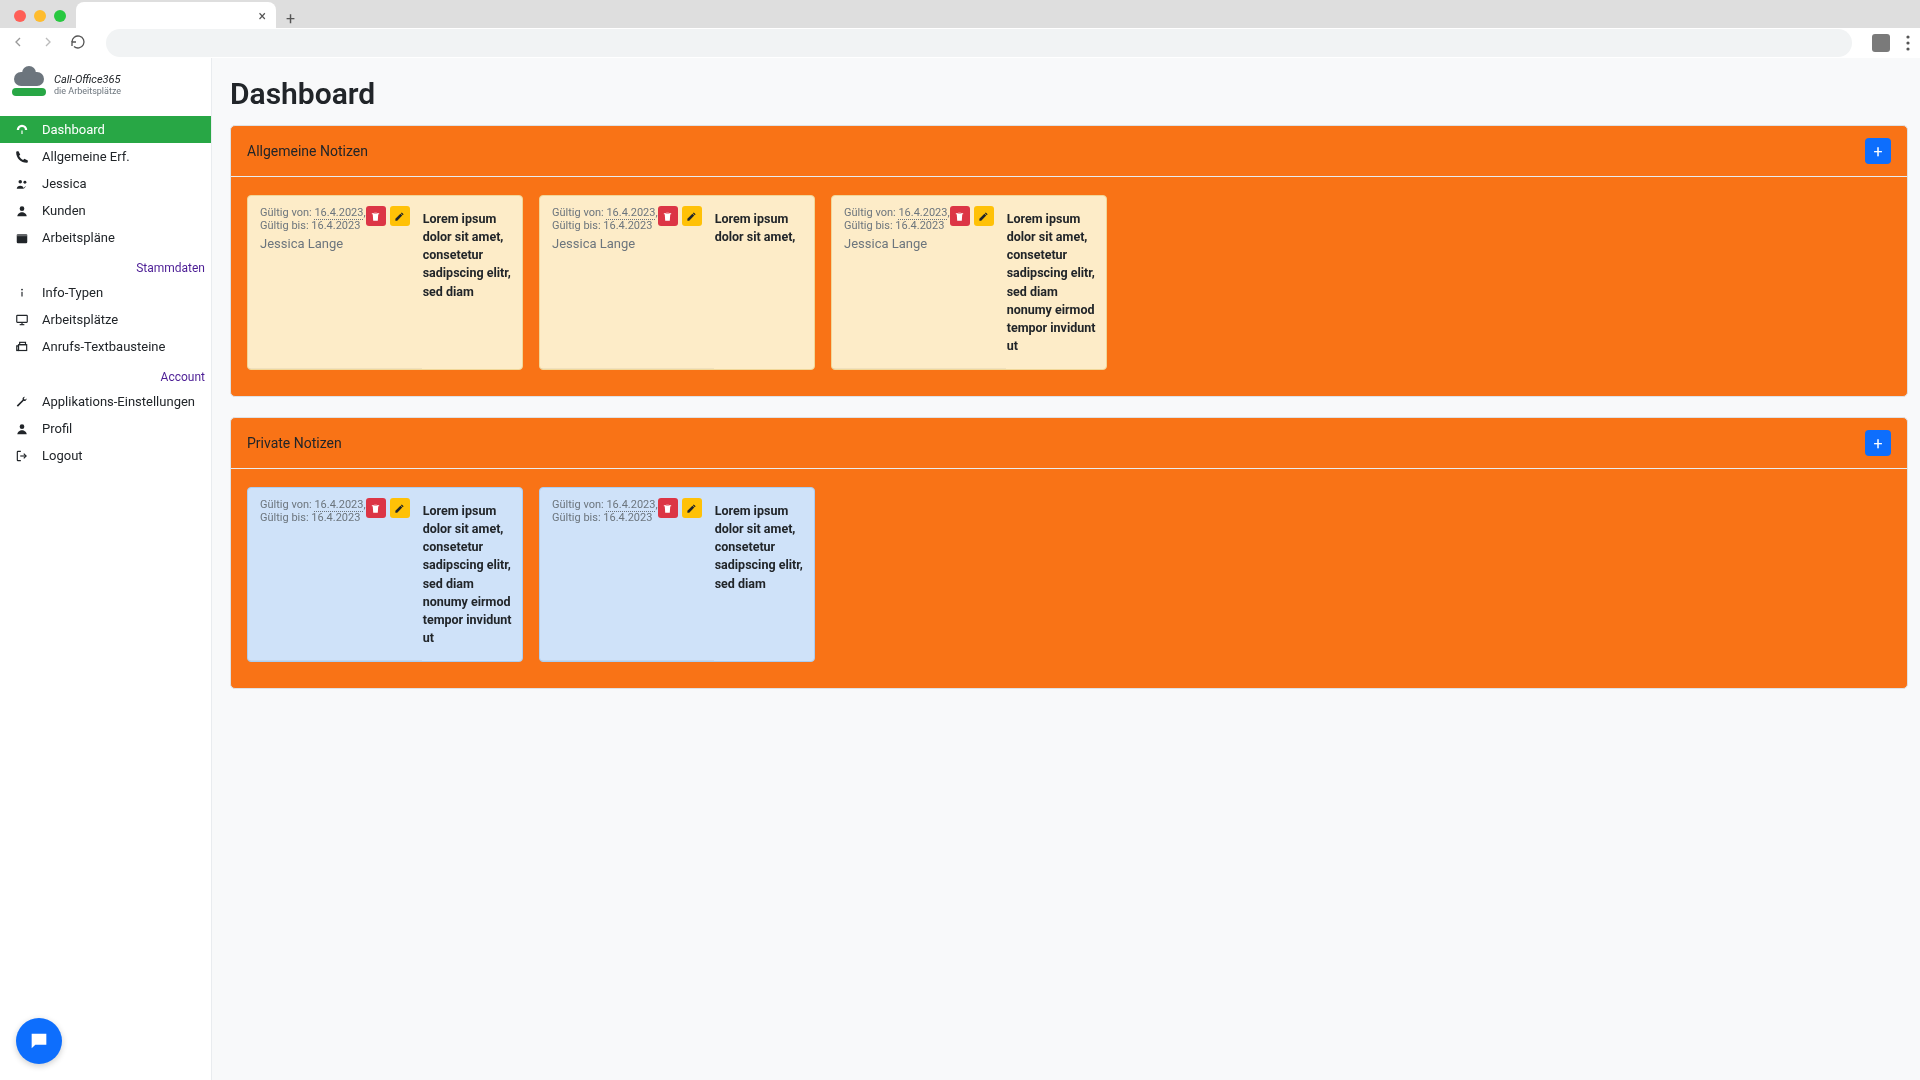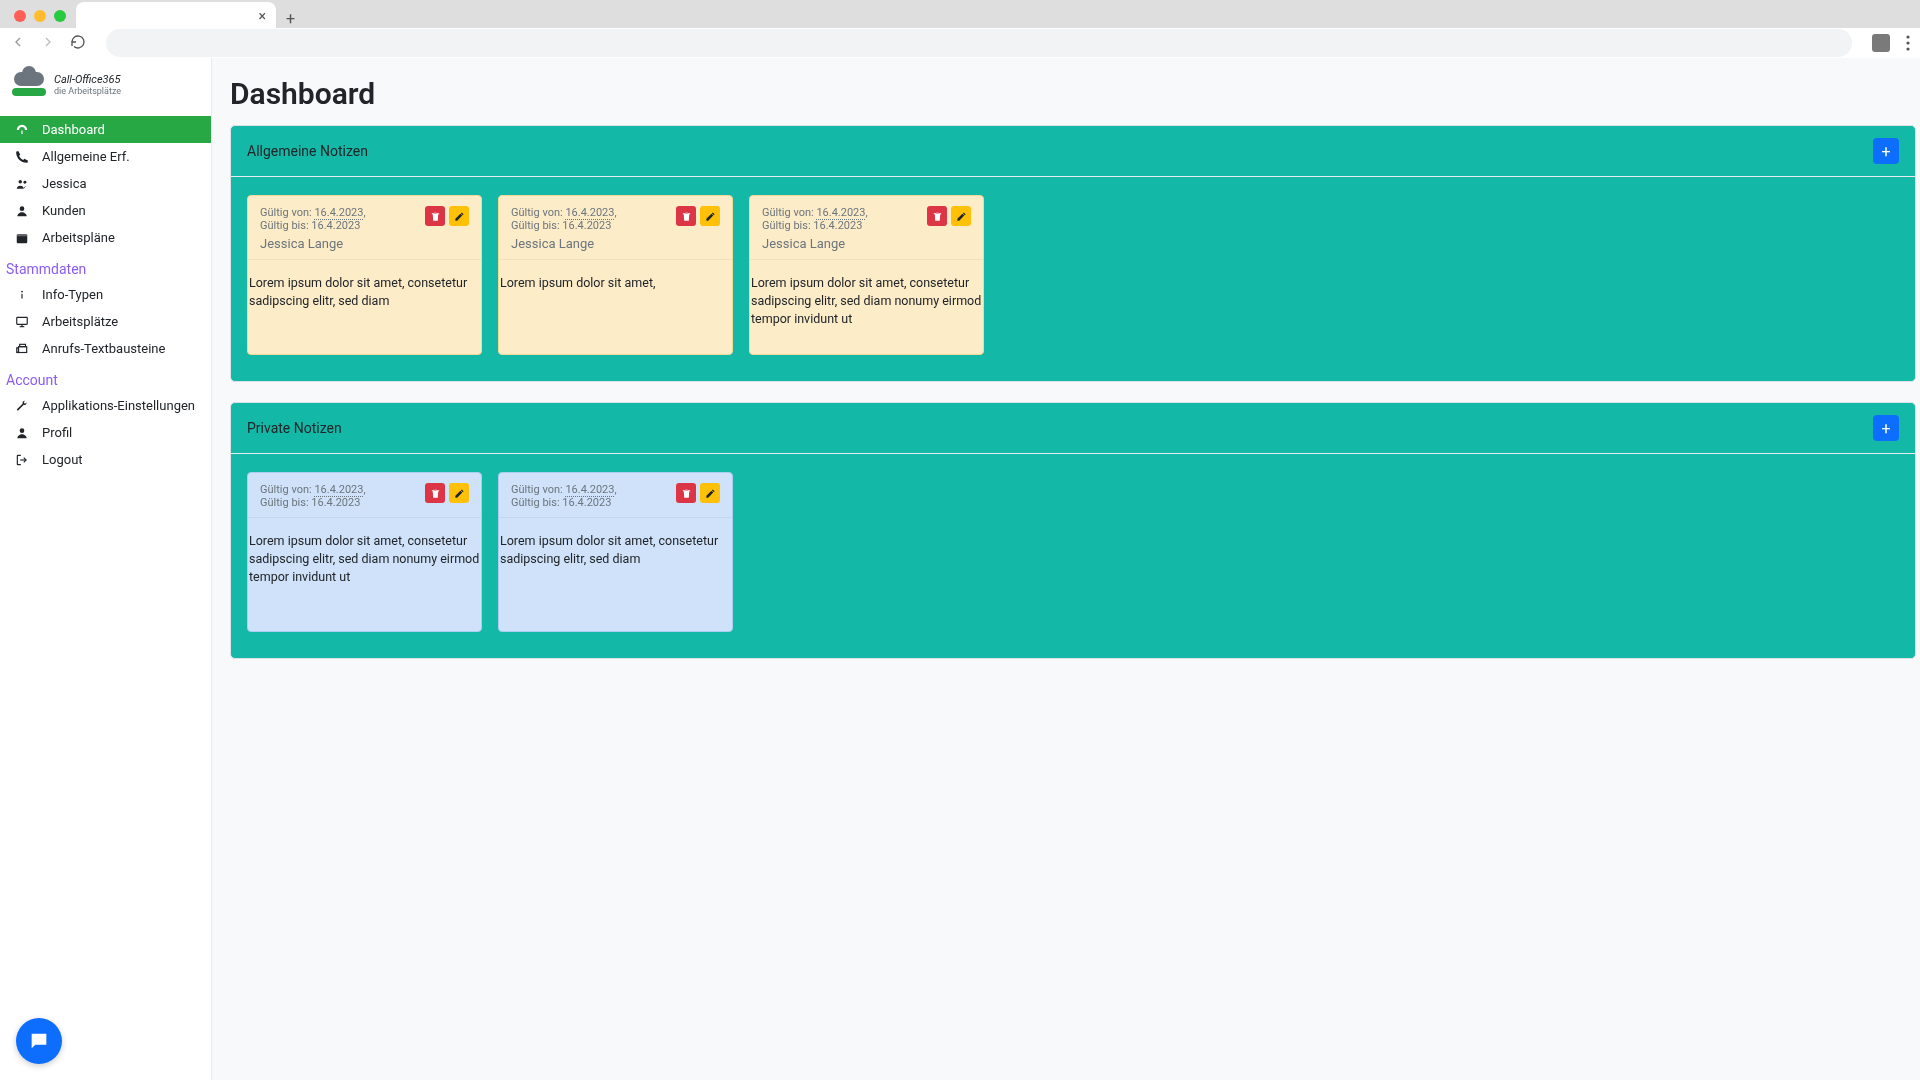--- a/index.html
+++ b/index.html
@@ -32,41 +32,41 @@
   .cloud:before { content: ""; position: absolute; top: -6px; left: 8px; width: 14px; height: 14px; background: #6c757d; border-radius: 50%; }
   .base { position: absolute; bottom: 0; left: 0; width: 34px; height: 8px; background: #28a745; border-radius: 4px; }
   .logo-text .line1 { font-size: 11px; color: #212529; font-style: italic; }
   .logo-text .line2 { font-size: 9px; color: #6c757d; }
 
   .nav { padding-top: 6px; }
   .nav-item { display: flex; align-items: center; gap: 12px; padding: 6px 14px; cursor: pointer; font-size: 13px; color: #212529; }
   .nav-item .icn { width: 16px; display: flex; justify-content: center; color: #212529; }
   .nav-item.active { background: #28a745; color: #fff; }
   .nav-item.active .icn { color: #fff; }
-  .nav-section { padding: 10px 6px 4px 6px; font-size: 14px; color: #8b5cf6; }
+  .nav-section { padding: 10px 6px 4px 6px; font-size: 12px; color: #4c1d95; text-align: right; }
 
   .main { flex: 1; padding: 18px 0 0 18px; overflow: auto; background: #f8f9fa; }
   h1.page-title { font-size: 30px; font-weight: 600; margin-bottom: 14px; }
 
-  .panel { background: #14b8a6; border: 1px solid #dee2e6; border-radius: 5px; margin-bottom: 20px; margin-right: 4px; }
+  .panel { background: #f97316; border: 1px solid #dee2e6; border-radius: 5px; margin-bottom: 20px; margin-right: 12px; }
   .panel-header { display: flex; align-items: center; justify-content: space-between; padding: 12px 16px; border-bottom: 1px solid #e9ecef; font-size: 14px; }
   .add-btn { background: #0d6efd; color: #fff; width: 26px; height: 26px; border-radius: 4px; display: flex; align-items: center; justify-content: center; font-size: 16px; cursor: pointer; }
   .panel-body { padding: 18px 16px 26px 16px; display: flex; gap: 16px; flex-wrap: wrap; }
 
-  .note-card { width: 235px; min-height: 160px; border-radius: 4px; padding: 0; display: flex; flex-direction: column; }
+  .note-card { width: 276px; min-height: 160px; border-radius: 4px; padding: 0; display: flex; flex-direction: row; }
   .note-card.general { background: #fdecc8; border: 1px solid #f1d798; }
   .note-card.private { background: #cfe2f9; border: 1px solid #aacdf2; }
   .note-head { padding: 10px 12px 8px 12px; display: flex; justify-content: space-between; font-size: 11px; color: #6c757d; border-bottom: 1px solid rgba(0,0,0,0.05); }
   .note-meta .date-underline { border-bottom: 1px dotted #6c757d; }
   .note-author { font-size: 13px; color: #6c757d; margin-top: 4px; }
   .note-actions { display: flex; gap: 4px; }
   .icon-btn { width: 20px; height: 20px; border-radius: 3px; display: flex; align-items: center; justify-content: center; cursor: pointer; }
   .icon-btn.delete { background: #dc3545; color: #fff; }
   .icon-btn.edit { background: #ffc107; color: #212529; }
-  .note-body { padding: 14px 1px; font-size: 12.5px; color: #212529; line-height: 1.45; flex: 1; }
+  .note-body { padding: 14px 1px; font-size: 12.5px; color: #212529; line-height: 1.45; flex: 1; font-weight: bold; }
 
   .chat-fab { position: fixed; left: 16px; bottom: 16px; width: 46px; height: 46px; background: #0d6efd; border-radius: 50%; display: flex; align-items: center; justify-content: center; color: #fff; cursor: pointer; box-shadow: 0 2px 6px rgba(0,0,0,0.2); }
 </style>
 </head>
 <body>
 
 <div class="browser-chrome">
   <div class="tab-row">
     <div class="traffic-lights">
       <div class="tl red"></div>

